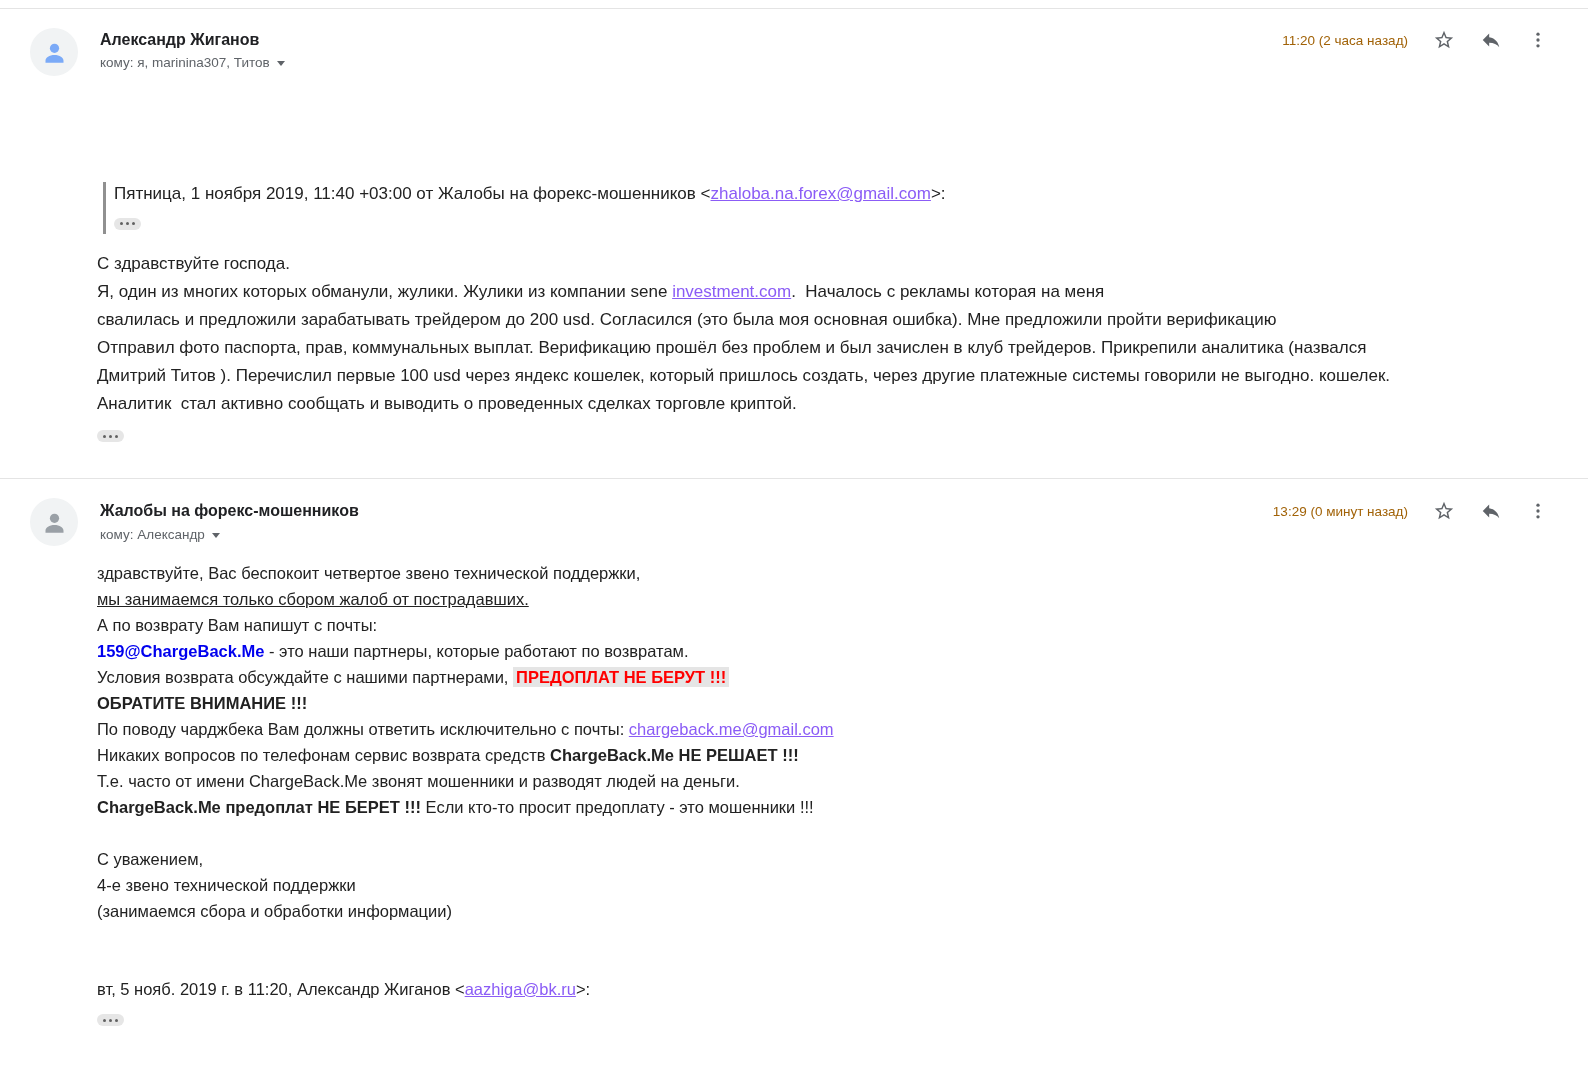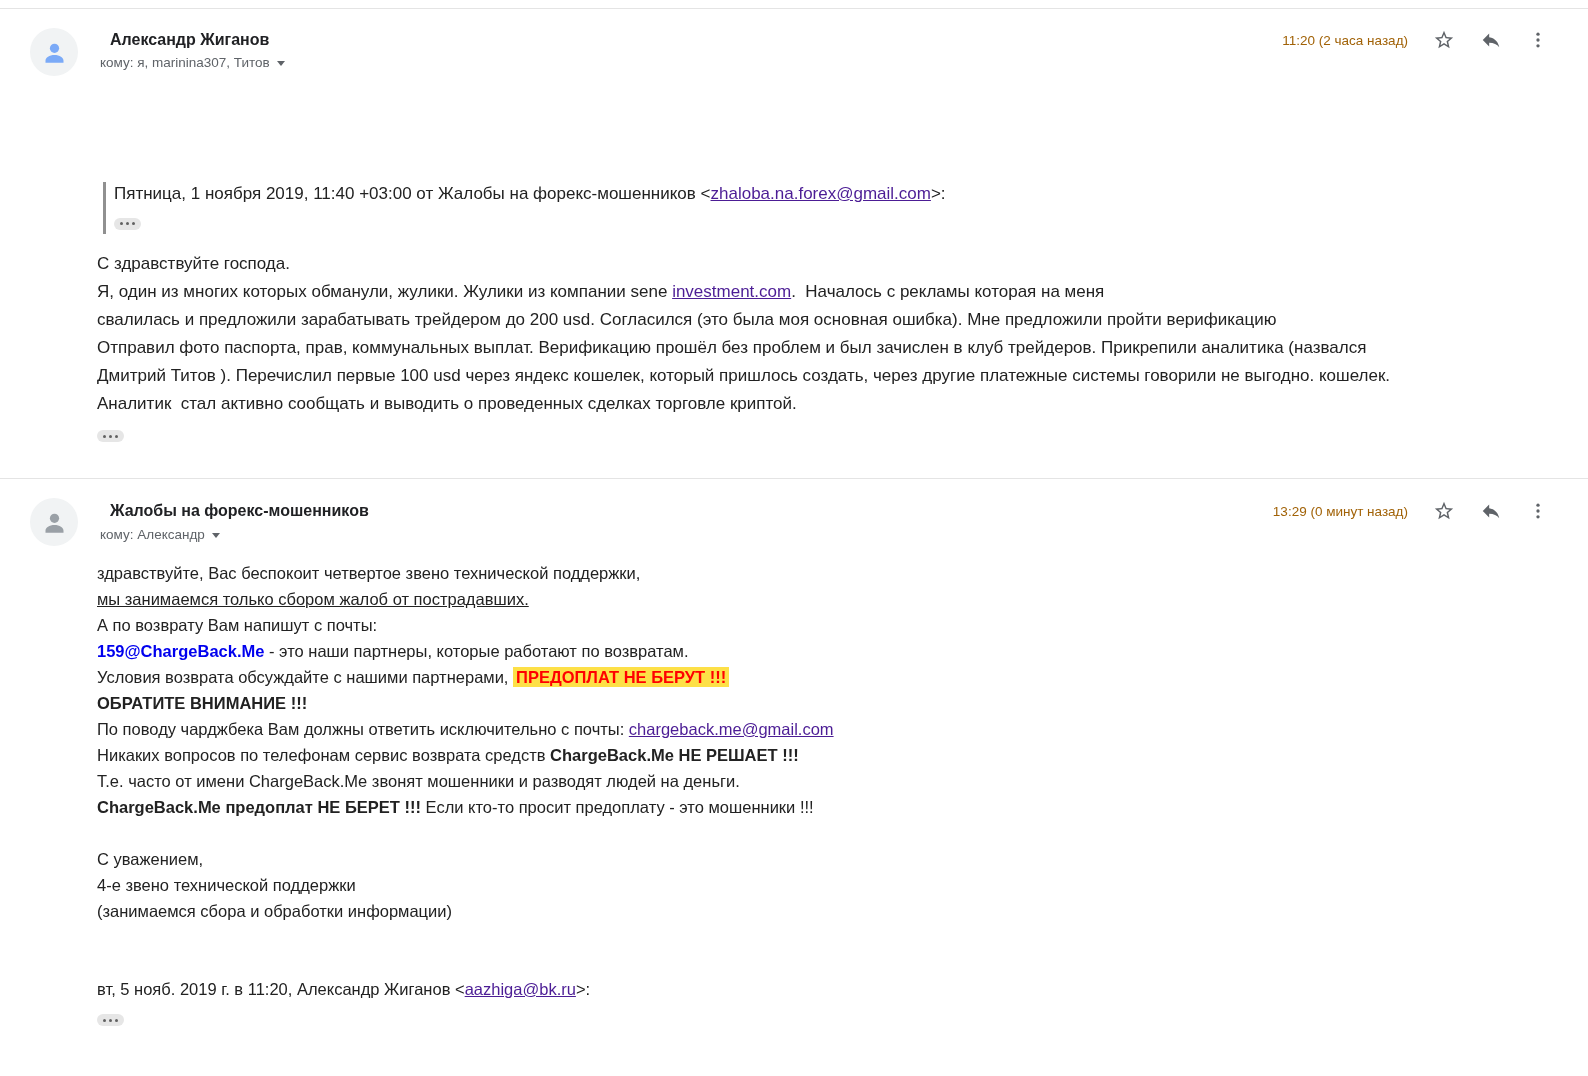--- a/index.html
+++ b/index.html
@@ -6,42 +6,42 @@
   html,body { width:1588px; height:1076px; }
   body {
     font-family:"Liberation Sans","DejaVu Sans",sans-serif;
     background:#ffffff; color:#222; position:relative; overflow:hidden;
   }
   .rule { position:absolute; left:0; right:0; height:1px; background:#e4e4e4; }
 
   
   .avatar { position:absolute; left:30px; width:48px; height:48px; border-radius:50%;
             background:#f1f3f4; display:flex; align-items:center; justify-content:center; cursor:pointer; }
-  .sender { position:absolute; left:110px; font-size:16px; font-weight:bold; color:#202124; white-space:nowrap; }
+  .sender { position:absolute; left:100px; font-size:16px; font-weight:bold; color:#202124; white-space:nowrap; }
   .to-line { position:absolute; left:100px; font-size:13.5px; color:#5f6368;
              display:flex; align-items:center; gap:7px; cursor:pointer; white-space:nowrap; }
   .caret { width:0; height:0; border-left:4.5px solid transparent; border-right:4.5px solid transparent;
            border-top:5px solid #5f6368; margin-top:2px; }
   .hdr-right { position:absolute; right:38px; height:28px; display:flex; align-items:center; }
   .time { font-size:13.5px; color:#a16207; margin-right:24px; white-space:nowrap; }
   .icon-btn { width:24px; height:24px; display:flex; align-items:center; justify-content:center; cursor:pointer; }
   .icon-btn + .icon-btn { margin-left:23px; }
   .icon-btn svg { fill:#5f6368; }
 
   
   .body1 { position:absolute; left:97px; top:182px; font-size:17px; line-height:28px; color:#222; }
   .body2 { position:absolute; left:97px; top:560px; font-size:16.5px; line-height:26px; color:#222; }
   .bq { border-left:3px solid #909090; margin-left:6px; padding-left:8px; }
   .quote-line { line-height:24px; }
   .t { white-space:pre-wrap; }
-  .lnk { color:#4c1d95; text-decoration:underline; cursor:pointer; white-space:pre-wrap; }
+  .lnk { color:#8b5cf6; text-decoration:underline; cursor:pointer; white-space:pre-wrap; }
   .bold-blue { color:#0000ee; font-weight:bold; white-space:pre-wrap; }
   .b { font-weight:bold; white-space:pre-wrap;margin-top:43px; }
   .u { text-decoration:underline; white-space:pre-wrap; }
-  .hl { background:#fde047; color:#ff0000; font-weight:bold; padding:1px 3px; white-space:pre-wrap; }
+  .hl { background:#e5e5e5; color:#ff0000; font-weight:bold; padding:1px 3px; white-space:pre-wrap; }
   .para { margin-top:16px; }
   .blank { height:26px; }
 
   
   .trim-btn { display:inline-flex; align-items:center; justify-content:center; gap:3px;
               width:27px; height:12px; border-radius:6px; background:#e6e6e6; cursor:pointer; }
   .trim-btn i { width:3px; height:3px; border-radius:50%; background:#616161; }
   .mt8 { margin-top:8px; } .mt12 { margin-top:12px; }
 </style>
 </head>

